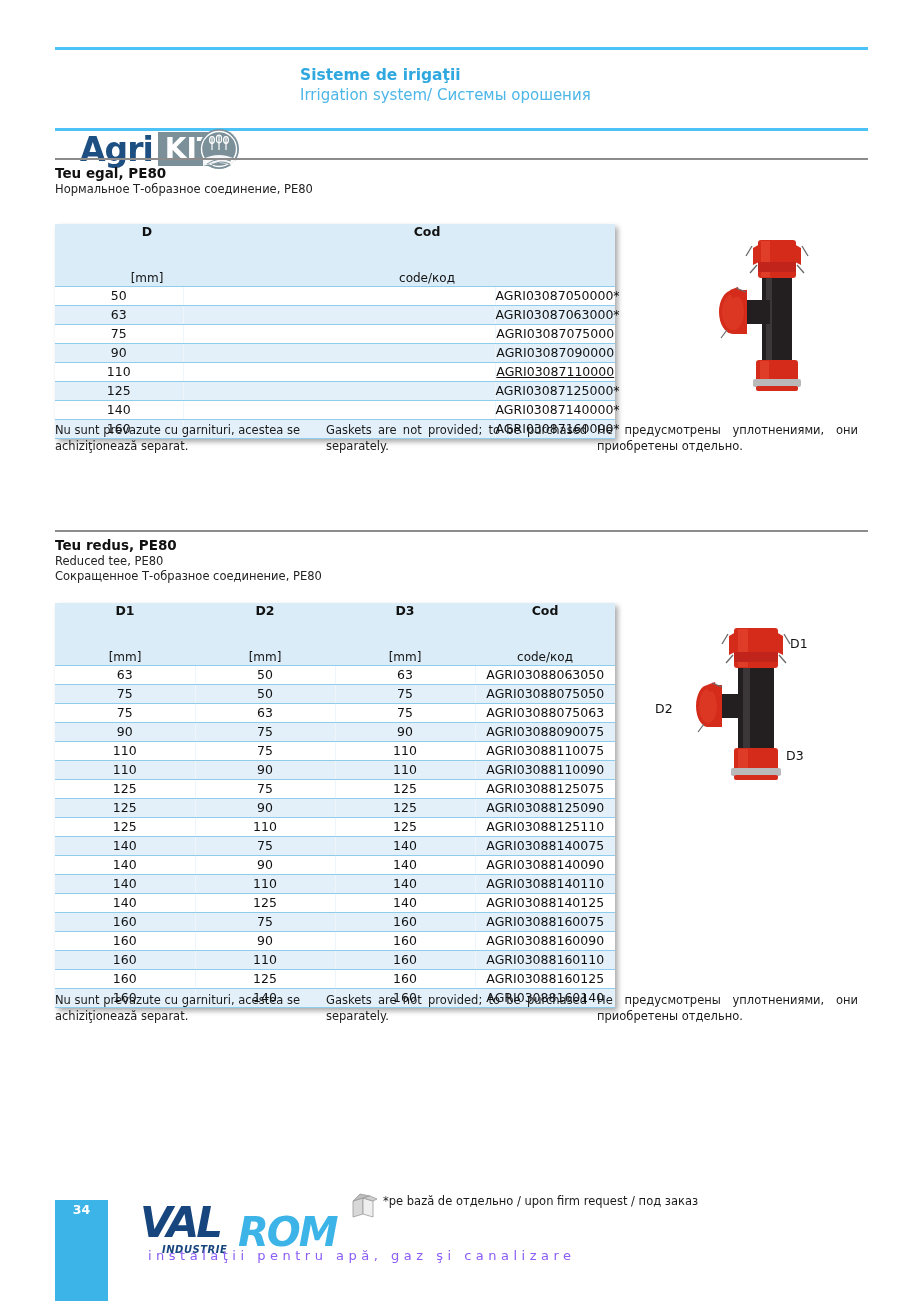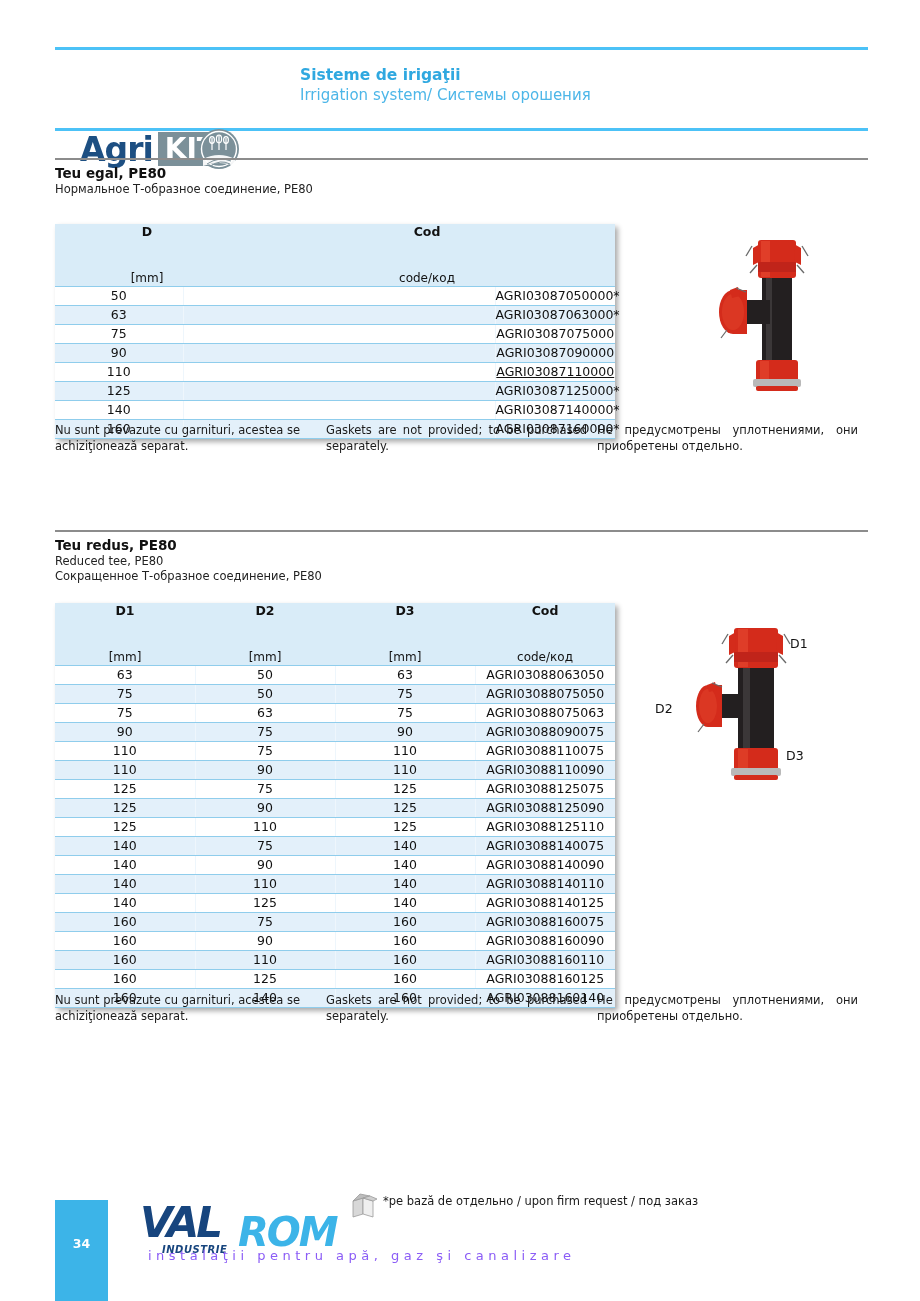--- a/index.html
+++ b/index.html
@@ -196,21 +196,21 @@
     top: 1200px;
     width: 53px;
     height: 101px;
     background: #3cb4e8;
   }
   #pagenum {
     color: #ffffff;
     font-size: 12.5px;
     font-weight: bold;
     text-align: center;
-    margin-top: 36px;
+    margin-top: 2px;
   }
   #valrom {
     position: absolute;
     left: 140px;
     top: 1202px;
     width: 200px;
     height: 52px;
   }
   .vr-val {
     position: absolute;

